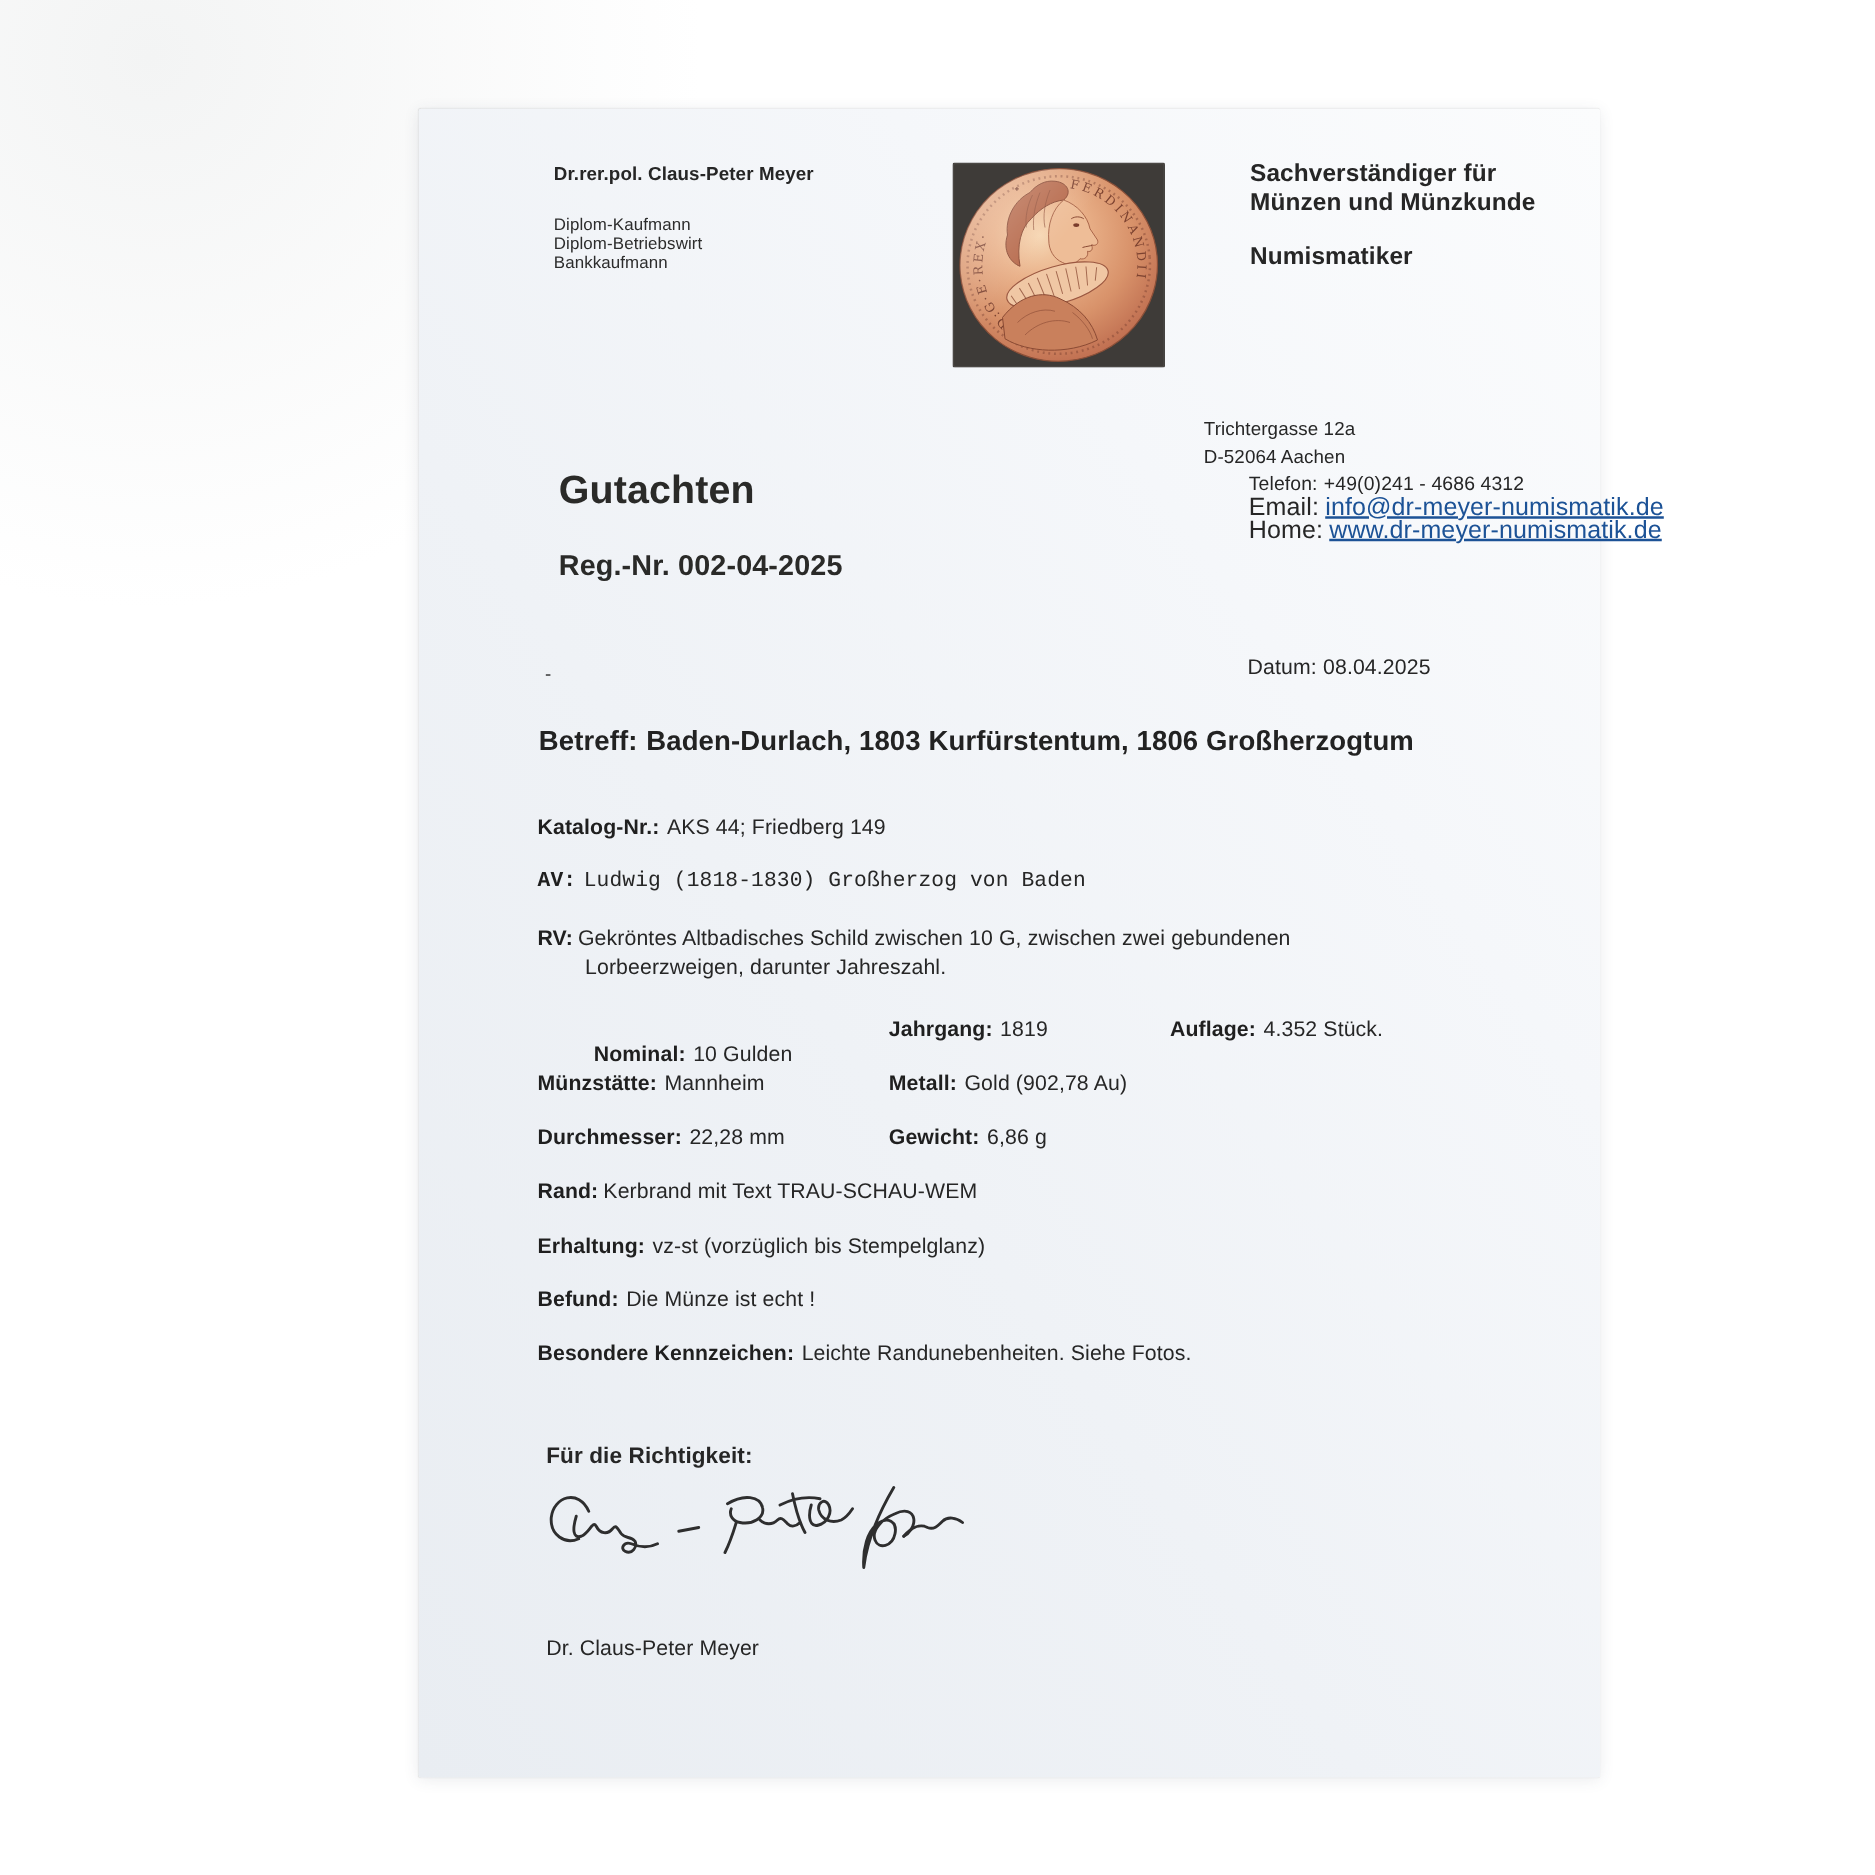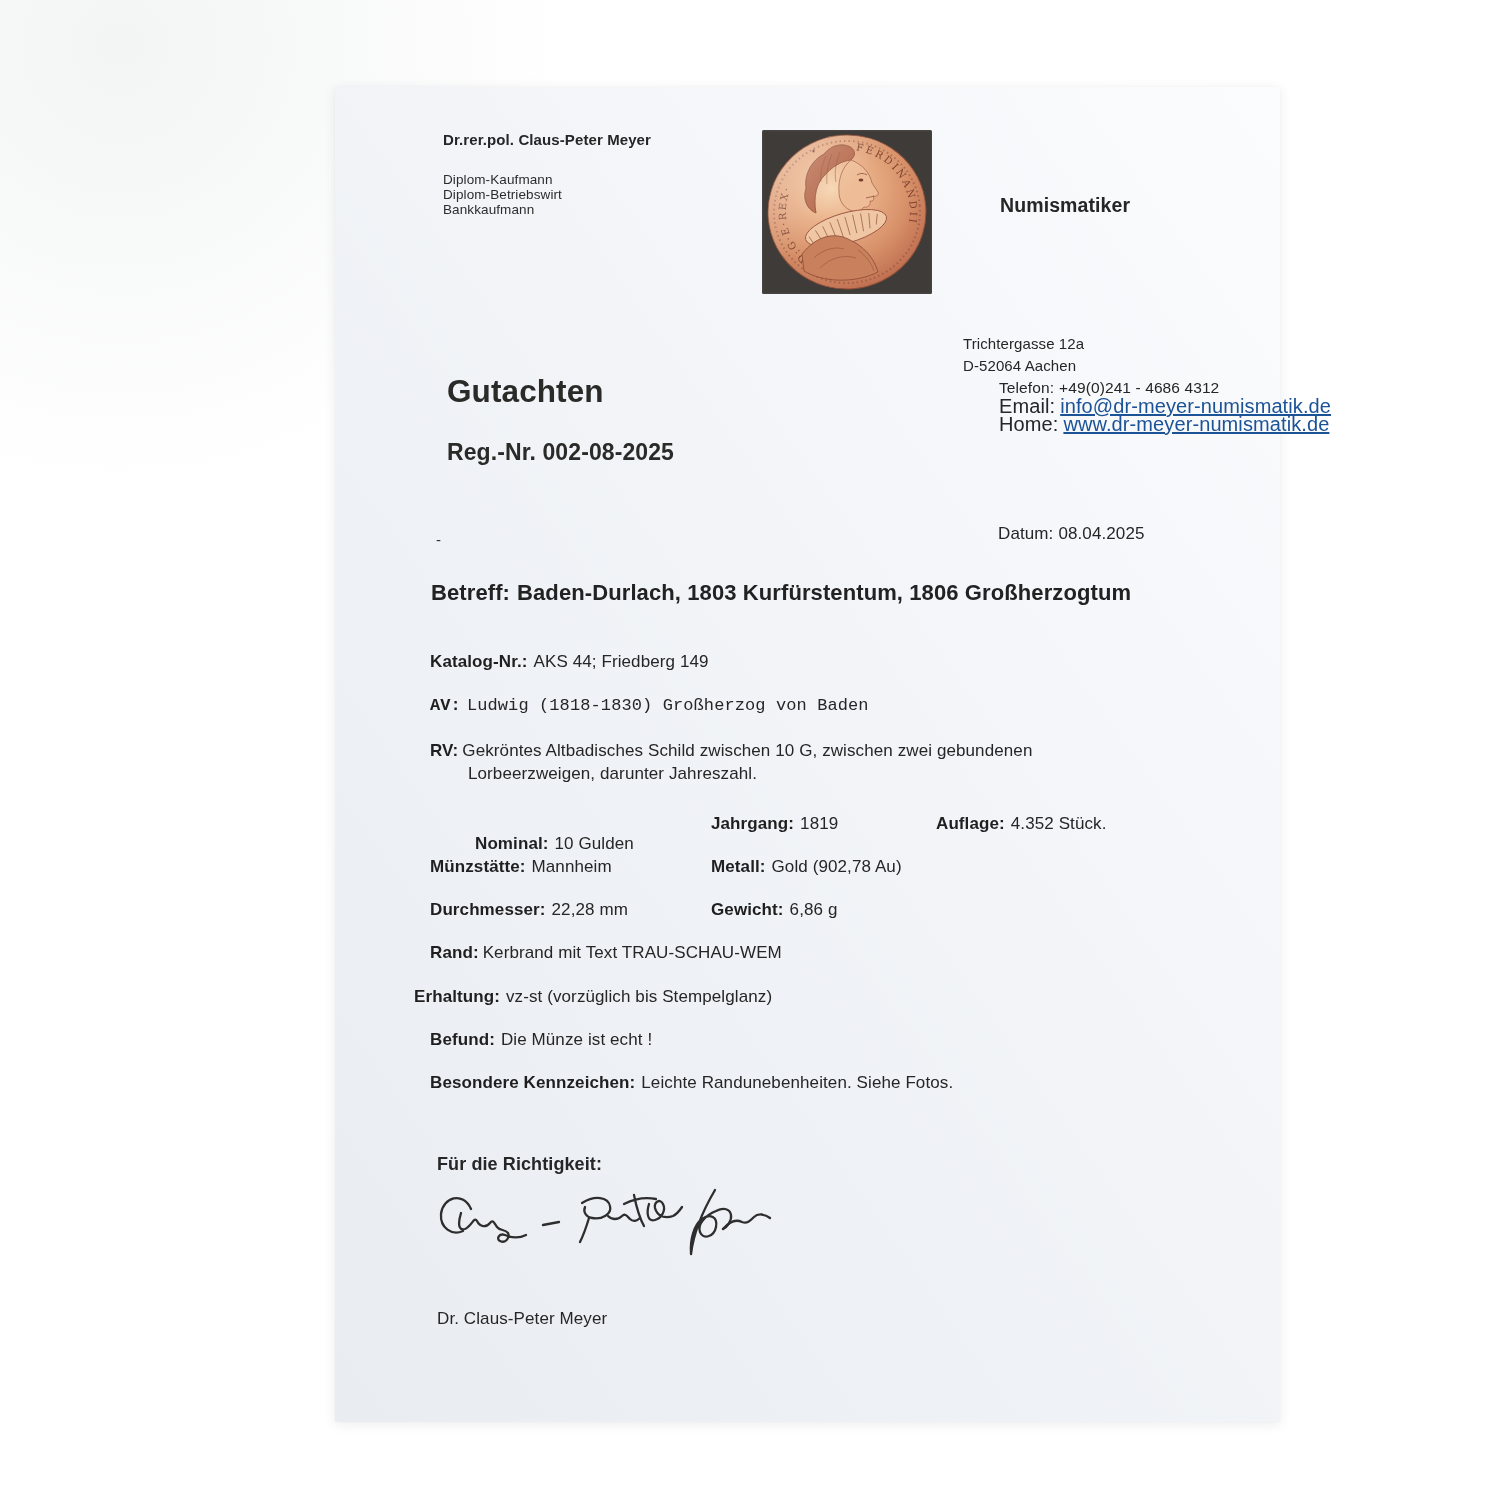--- a/index.html
+++ b/index.html
@@ -85,30 +85,34 @@
           <path d="M46,96 L50,108 M54,92 L58,106 M62,90 L65,106 M70,88 L72,106 M78,87 L79,106 M86,87 L86,106 M94,87 L93,106 M102,88 L100,106 M110,90 L107,105 M118,93 L114,103" stroke="#8a4a34" stroke-width=".8" opacity=".75"></path>
         </g>
 
         <path d="M40,124 C54,106 72,102 86,109 C102,116 112,128 116,142 C92,154 60,152 42,141 Z" fill="#c9805c" stroke="#8a4a34" stroke-width=".8"></path>
         <path d="M52,128 C60,120 72,116 82,119 M58,138 C68,128 82,124 94,128 M96,120 C104,126 110,134 112,141" stroke="#8a4a34" stroke-width=".7" fill="none" opacity=".7"></path>
         <path d="M50,21 l3,0 m-1.5,-1.5 l0,3" stroke="#7c4230" stroke-width="1"></path>
         <ellipse cx="85" cy="82" rx="79" ry="77" transform="rotate(-5 85 82)" fill="url(#shineG)"></ellipse>
       </svg>
     </div>
 
+    <div class="t rtitle" style="left:665px;top:41px;">
+      <div>Sachverständiger für</div>
+      <div>Münzen und Münzkunde</div>
+    </div>
     <div class="t rtitle" style="left:665px;top:107px;">Numismatiker</div>
 
     <div class="t addr1" style="left:628px;top:246px;">Trichtergasse 12a</div>
     <div class="t addr1" style="left:628px;top:268px;">D-52064 Aachen</div>
     <div class="t addr2" style="left:628px;top:291px;"><span class="plain-lbl">Telefon:</span><span>+49(0)241 - 4686 4312</span></div>
     <div class="t addr3" style="left:628px;top:310px;"><span class="plain-lbl">Email:</span><a class="link">info@dr-meyer-numismatik.de</a></div>
     <div class="t addr3" style="left:628px;top:328px;"><span class="plain-lbl">Home:</span><a class="link">www.dr-meyer-numismatik.de</a></div>
 
     <div class="t h1" style="left:112px;top:286px;">Gutachten</div>
-    <div class="t h2" style="left:112px;top:352px;">Reg.-Nr. 002-08-2025</div>
+    <div class="t h2" style="left:112px;top:352px;">Reg.-Nr. 002-04-2025</div>
 
     <div class="t dash" style="left:101px;top:444px;">-</div>
     <div class="t body17" style="left:627px;top:437px;"><span class="plain-lbl">Datum:</span><span>08.04.2025</span></div>
 
     <div class="t betreff" style="left:96px;top:493px;"><span style="margin-right:7px;">Betreff:</span><span>Baden-Durlach, 1803 Kurfürstentum, 1806 Großherzogtum</span></div>
 
     <div class="t body17" style="left:95px;top:565px;"><span class="lbl">Katalog-Nr.:</span><span>AKS 44; Friedberg 149</span></div>
 
     <div class="t body17" style="left:95px;top:609px;font-family:Liberation Mono, monospace;"><span class="lbl">AV:</span><span>Ludwig (1818-1830) Großherzog von Baden</span></div>
 
@@ -119,21 +123,21 @@
     <div class="t body17" style="left:376px;top:727px;"><span class="lbl">Jahrgang:</span><span>1819</span></div>
     <div class="t body17" style="left:601px;top:727px;"><span class="lbl">Auflage:</span><span>4.352 Stück.</span></div>
 
     <div class="t body17" style="left:95px;top:770px;"><span class="lbl">Münzstätte:</span><span>Mannheim</span></div>
     <div class="t body17" style="left:376px;top:770px;"><span class="lbl">Metall:</span><span>Gold (902,78 Au)</span></div>
 
     <div class="t body17" style="left:95px;top:813px;"><span class="lbl">Durchmesser:</span><span>22,28 mm</span></div>
     <div class="t body17" style="left:376px;top:813px;"><span class="lbl">Gewicht:</span><span>6,86 g</span></div>
 
     <div class="t body17" style="left:95px;top:856px;"><span class="lbl-tight">Rand:</span><span>Kerbrand mit Text TRAU-SCHAU-WEM</span></div>
-    <div class="t body17" style="left:79px;top:900px;"><span class="lbl">Erhaltung:</span><span>vz-st (vorzüglich bis Stempelglanz)</span></div>
+    <div class="t body17" style="left:95px;top:900px;"><span class="lbl">Erhaltung:</span><span>vz-st (vorzüglich bis Stempelglanz)</span></div>
     <div class="t body17" style="left:95px;top:943px;"><span class="lbl">Befund:</span><span>Die Münze ist echt !</span></div>
     <div class="t body17" style="left:95px;top:986px;"><span class="lbl">Besondere Kennzeichen:</span><span>Leichte Randunebenheiten. Siehe Fotos.</span></div>
 
     <div class="t closing" style="left:102px;top:1067px;">Für die Richtigkeit:</div>
 
     <div style="position:absolute;left:100px;top:1090px;width:345px;height:100px;">
       <svg width="345" height="100" viewBox="0 0 345 100">
         <g fill="none" stroke="#1e1e1e" stroke-width="2.3" stroke-linecap="round" stroke-linejoin="round" opacity=".92">
           <path d="M36,32 C28,14 8,20 6,37 C5,51 17,59 28,54"></path>
           <path d="M26,36 C23,46 23,54 30,52 C37,49 39,39 42,44 C45,50 51,51 55,46 C58,42 59,46 62,50 C65,54 70,52 73,56 C75,60 71,67 65,64 C61,62 64,56 70,58 C77,61 85,61 91,58"></path>

